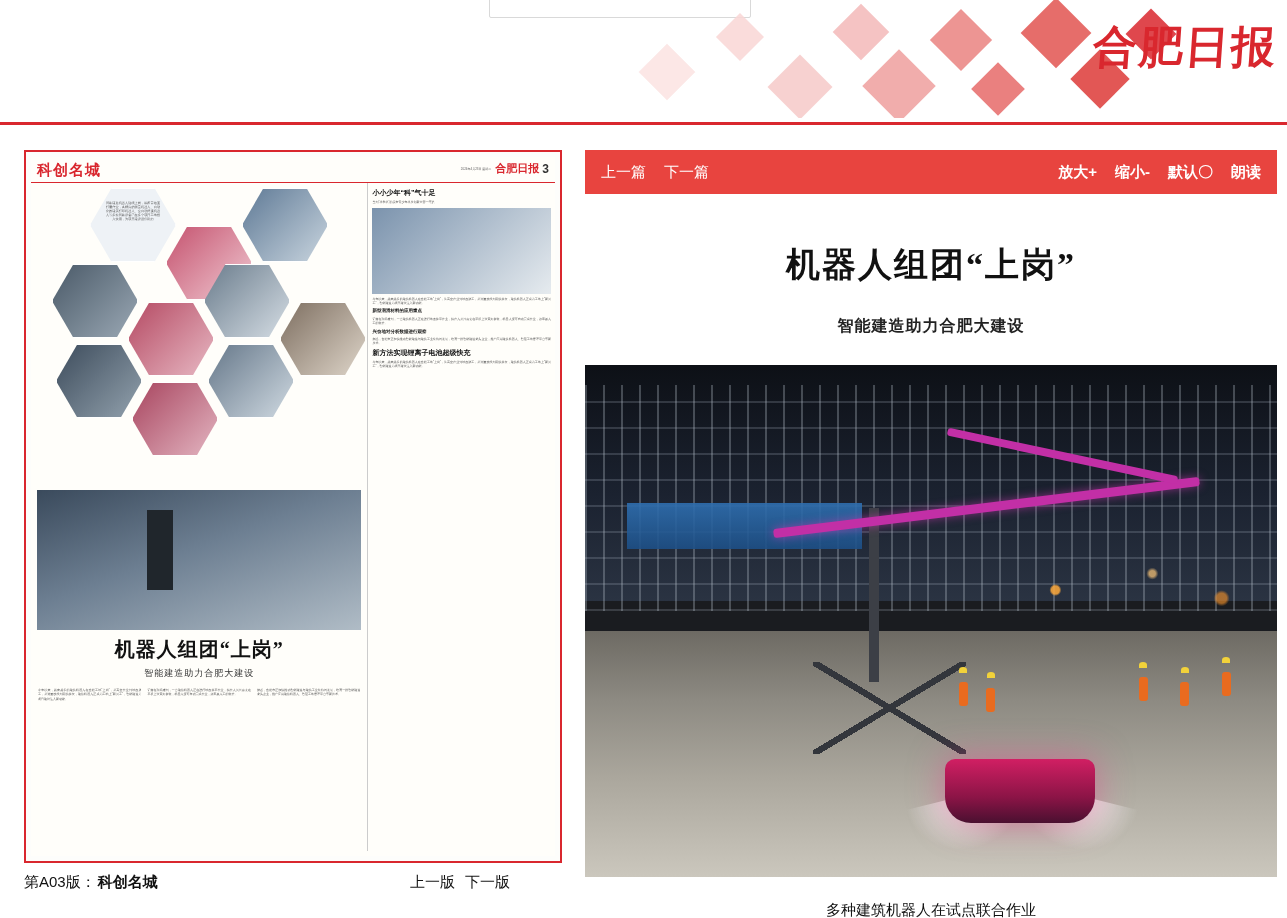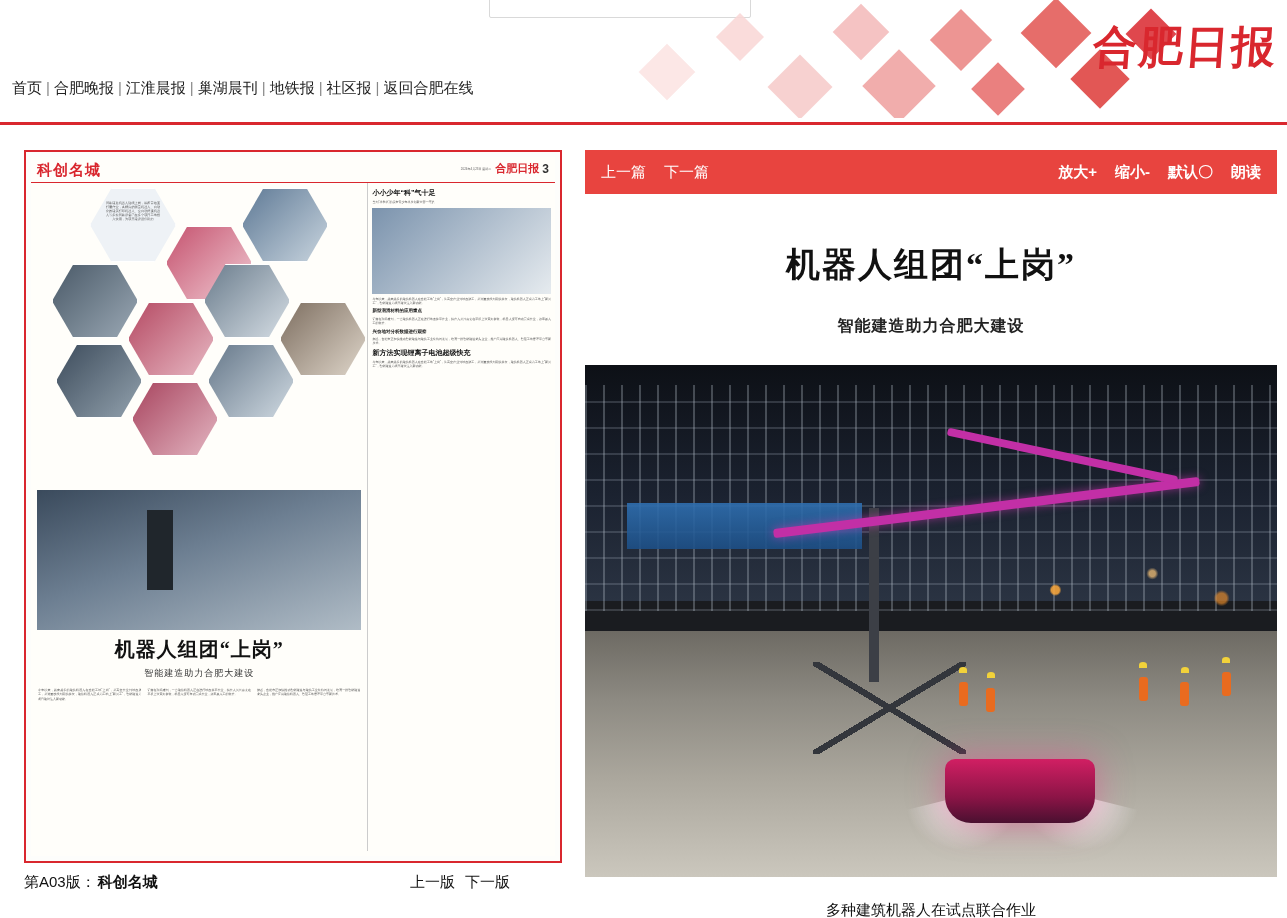--- a/index.html
+++ b/index.html
@@ -437,23 +437,20 @@
       <div class="sq" style="left:312px; top:18px;  width:44px; height:44px; background:#ea8280;"></div>
       <div class="sq" style="left:352px; top:70px;  width:38px; height:38px; background:#e66a68;"></div>
       <div class="sq" style="left:404px; top:8px;   width:50px; height:50px; background:#e25350;"></div>
       <div class="sq" style="left:452px; top:58px;  width:42px; height:42px; background:#dd3a37;"></div>
       <div class="sq" style="left:506px; top:16px;  width:36px; height:36px; background:#d9272e;"></div>
 
       <div class="masthead">合肥日报</div>
     </div>
   </div>
 
-  <div class="navbar">
-    <a href="#">首页</a><span class="sep">|</span><a href="#">合肥晚报</a><span class="sep">|</span><a href="#">江淮晨报</a><span class="sep">|</span><a href="#">巢湖晨刊</a><span class="sep">|</span><a href="#">地铁报</a><span class="sep">|</span><a href="#">社区报</a><span class="sep">|</span><a href="#">返回合肥在线</a>
-  </div>
 
   <div class="red-rule"></div>
 
   <div class="content">
 
     <div class="paper-col">
 
       <div class="paper-frame">
         <div class="paper-inner">
 

